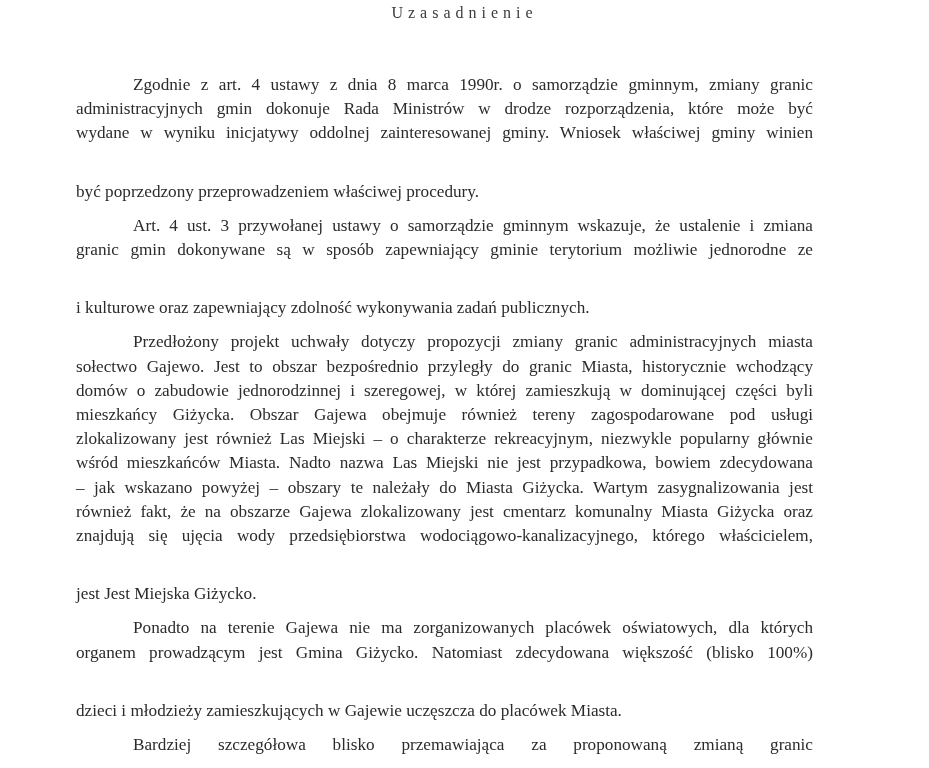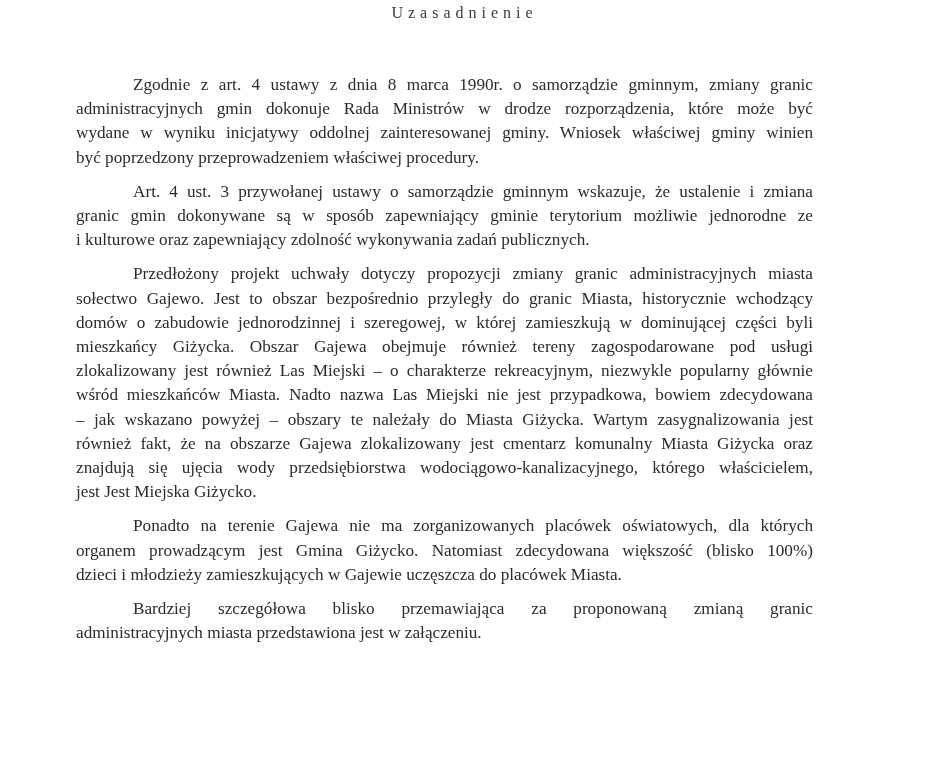--- a/index.html
+++ b/index.html
@@ -47,20 +47,21 @@
       hyphens: none;
     }
     .line {
       display: block;
       text-align: justify;
       text-align-last: justify;
       white-space: nowrap;
     }
     .line.last {
       text-align-last: left;
+      margin-top: 34px;
     }
     .line.indent {
       padding-left: 57px;
     }
     .para.lines {
       text-indent: 0;
     }
   </style>
 </head>
 <body>

